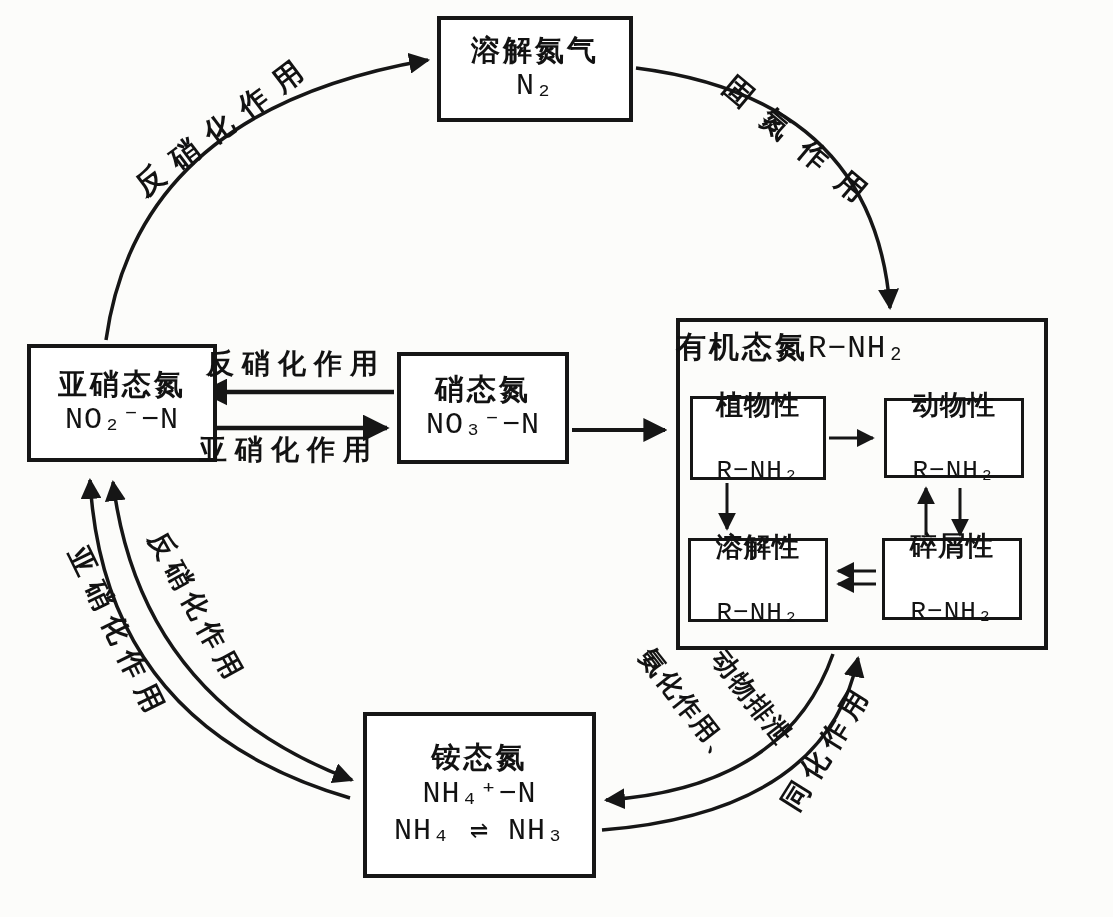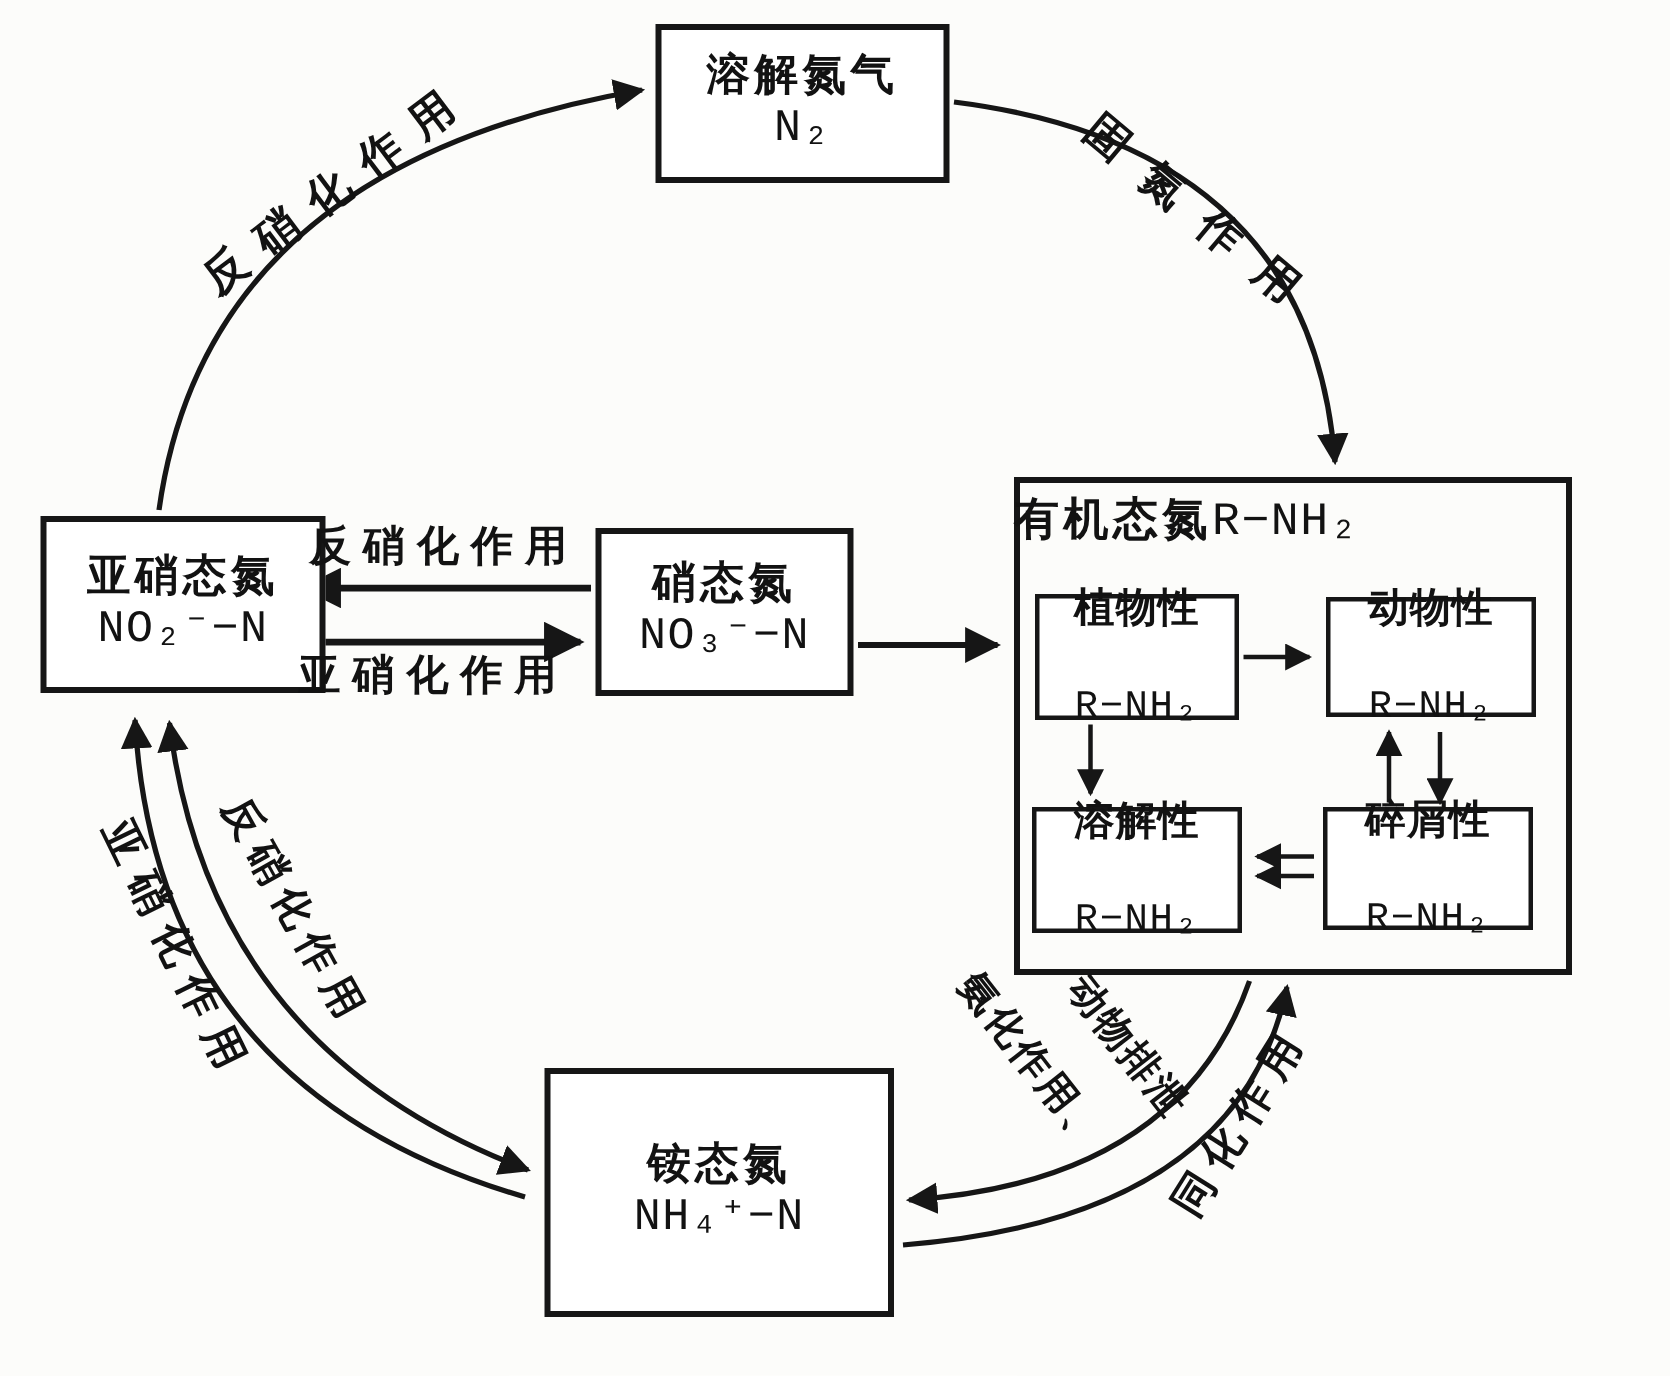--- a/index.html
+++ b/index.html
@@ -144,20 +144,21 @@
   </div>
 
   <div class="box inner" style="left:882px; top:538px; width:140px; height:82px;">
     <div class="cn small">碎屑性</div>
     <div class="formula small">R−NH₂</div>
   </div>
 
   <div class="box" style="left:363px; top:712px; width:233px; height:166px;">
     <div class="cn">铵态氮</div>
     <div class="formula">NH₄⁺−N</div>
+    <div class="formula">NH₄ ⇌ NH₃</div>
   </div>
 
   <div class="label rot" style="left:225px; top:125px; transform:translate(-50%,-50%) rotate(-37deg); letter-spacing:14px; font-size:29px;">反硝化作用</div>
 
   <div class="label rot" style="left:802px; top:146px; transform:translate(-50%,-50%) rotate(40deg); letter-spacing:20px; font-size:29px;">固氮作用</div>
 
   <div class="label" style="left:296px; top:364px; letter-spacing:8px;">反硝化作用</div>
 
   <div class="label" style="left:289px; top:450px; letter-spacing:8px;">亚硝化作用</div>
 

